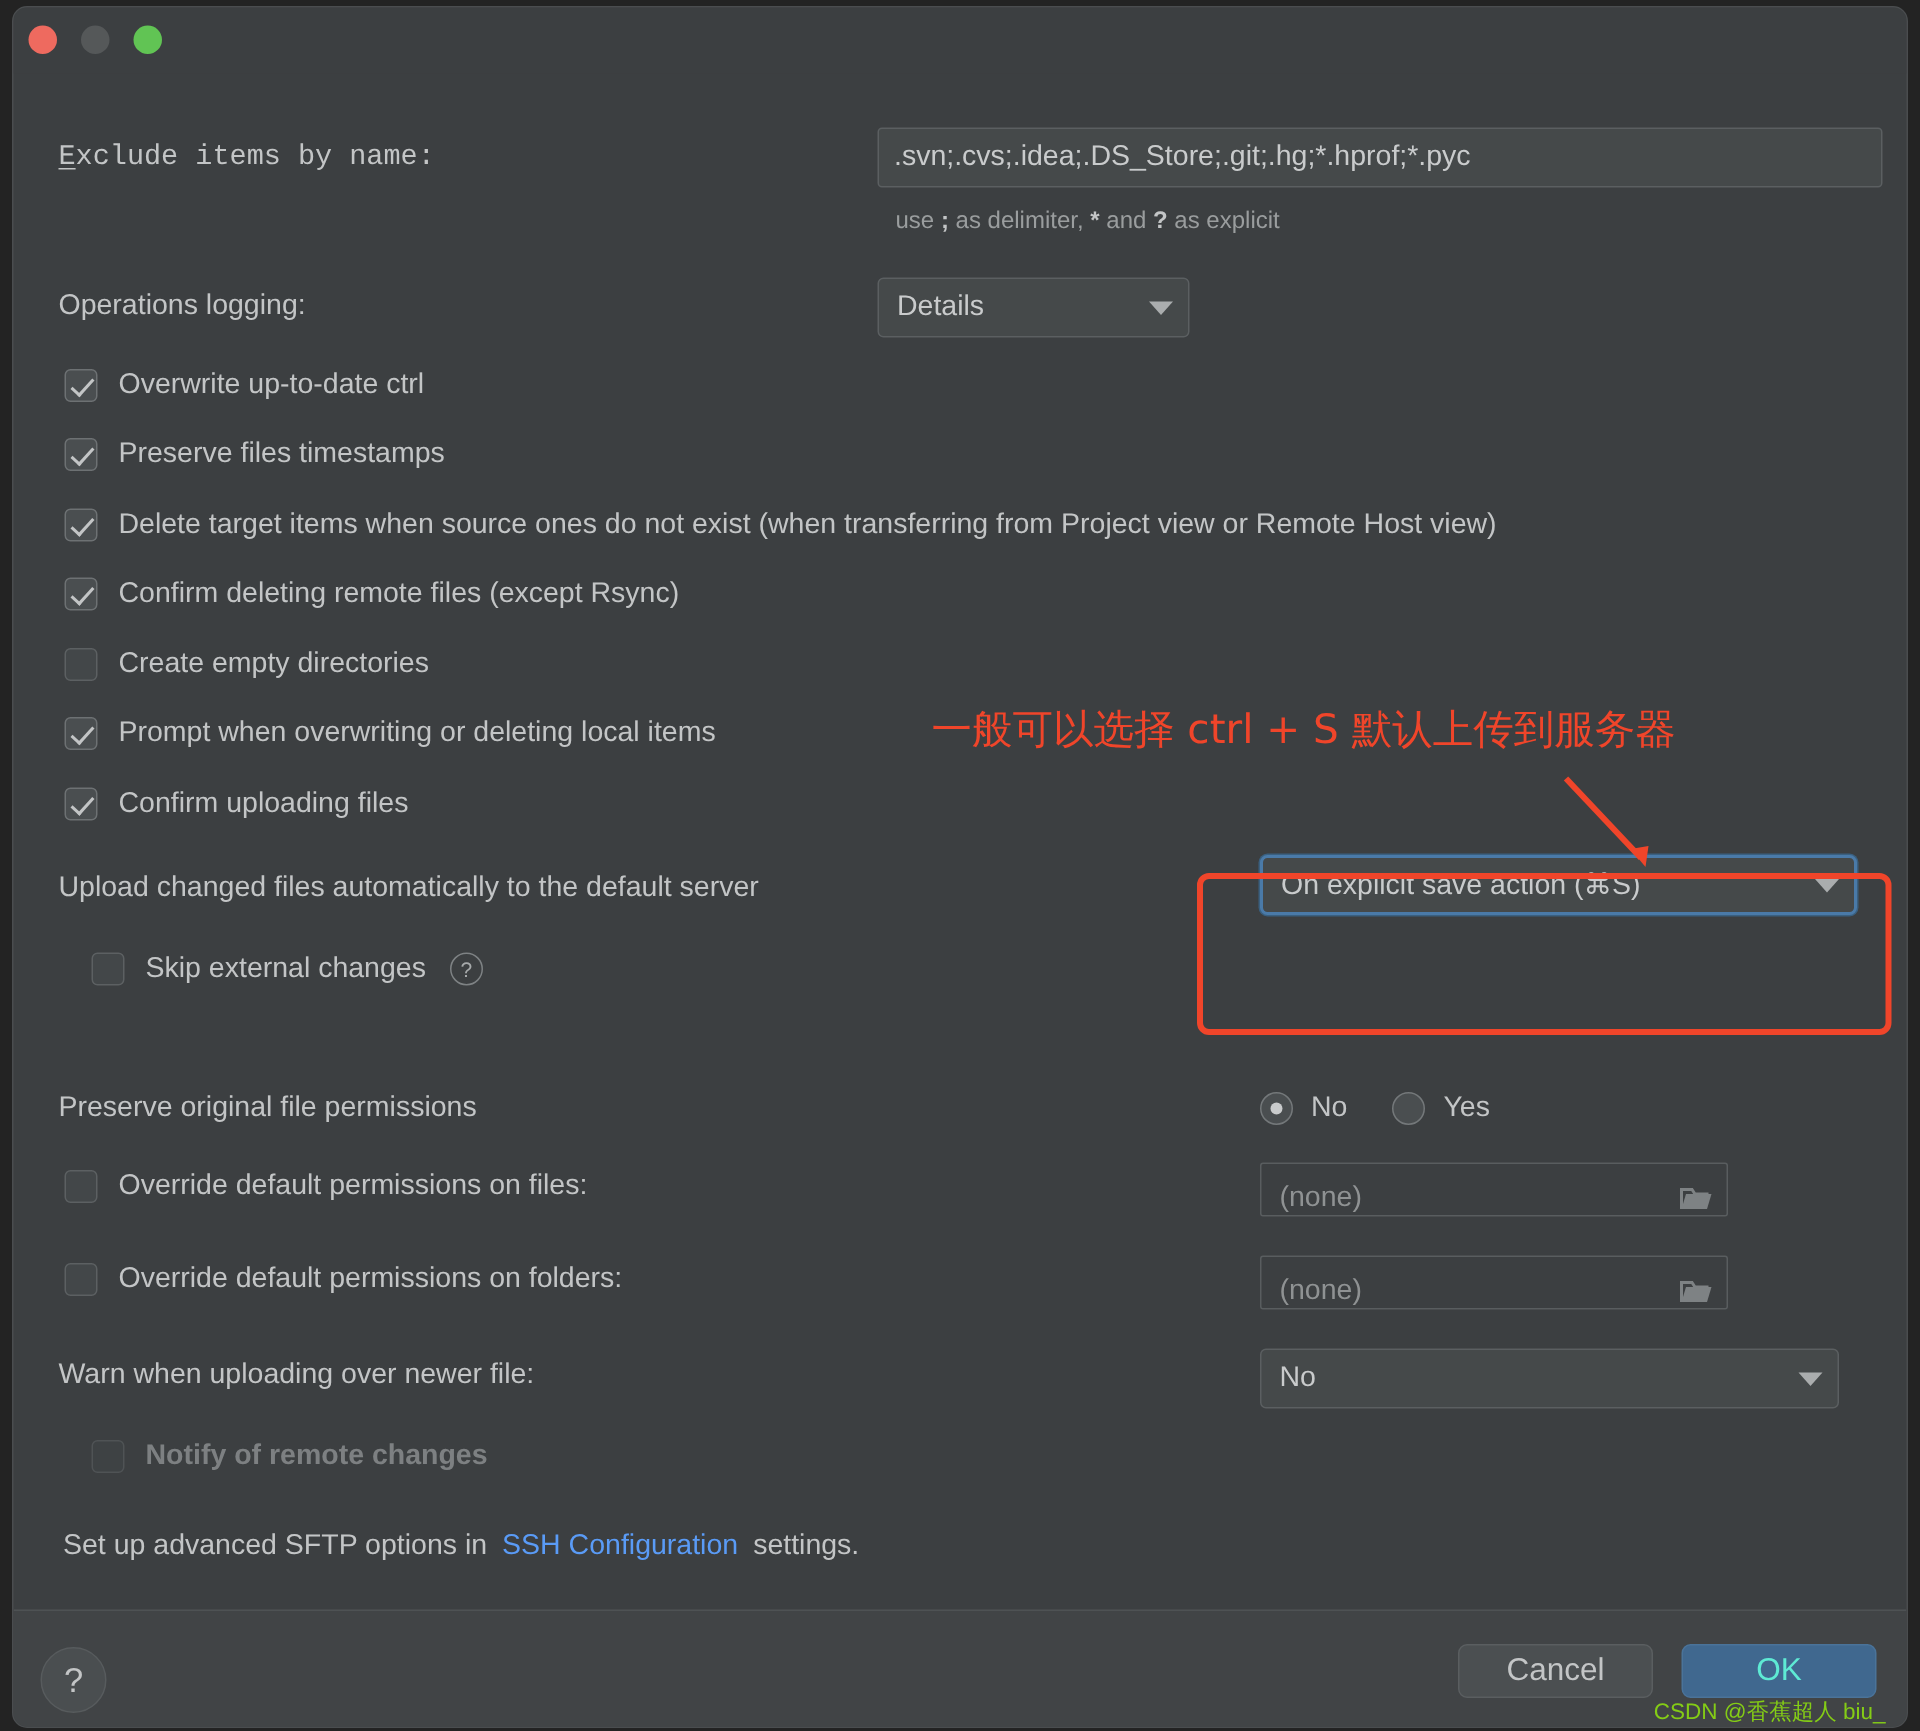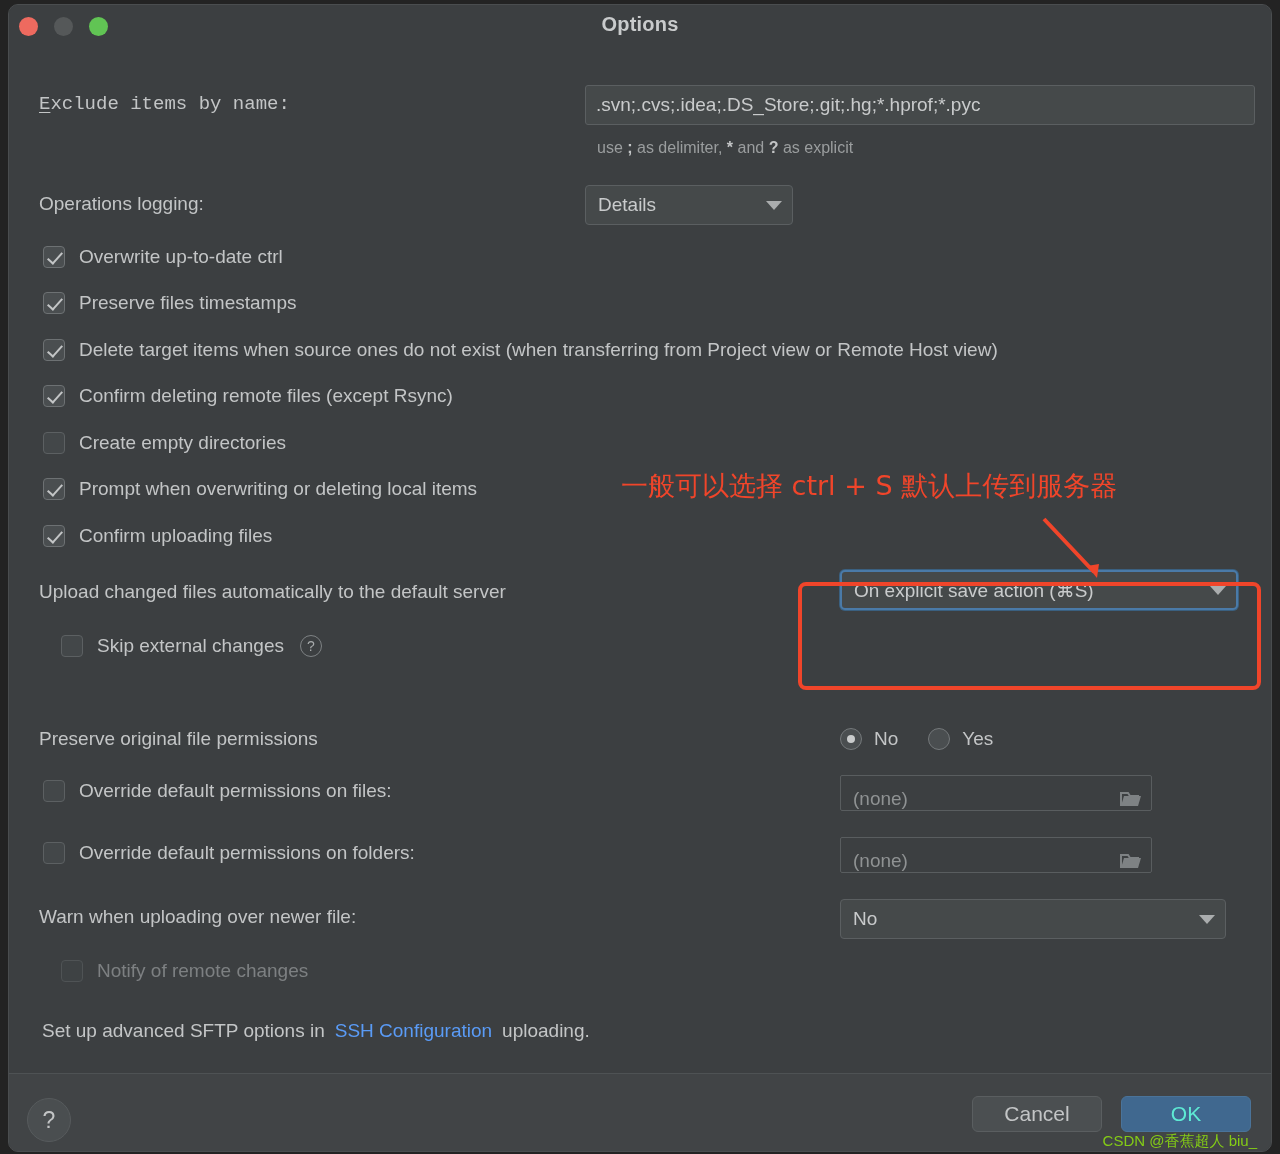--- a/index.html
+++ b/index.html
@@ -290,21 +290,20 @@
 <body>
 
 <div class="window">
 
   <div class="titlebar">
     <div class="traffic">
       <div class="light close"></div>
       <div class="light min"></div>
       <div class="light zoom"></div>
     </div>
-    <div class="window-title">Options</div>
   </div>
 
   <div class="content">
 
     <div class="row" style="left:30px; top:44px;font-family:Liberation Mono, monospace;">
       <span class="label"><u>E</u>xclude items by name:</span>
     </div>
     <div class="textfield" style="position:absolute; left:576px; top:36px; width:670px;">
       <span>.svn;.cvs;.idea;.DS_Store;.git;.hg;*.hprof;*.pyc</span>
     </div>
@@ -398,29 +397,29 @@
     </div>
 
     <div class="row" style="left:30px; top:857px;">
       <span class="label">Warn when uploading over newer file:</span>
     </div>
     <div class="combo" style="position:absolute; left:831px; top:850px; width:386px;">
       <span>No</span>
       <span class="caret"></span>
     </div>
 
-    <div class="row" style="left:52px; top:911px;">
+    <div class="row" style="left:52px; top:911px;font-weight:bold;">
       <span class="cb disabled"></span>
       <span class="cb-label dim">Notify of remote changes</span>
     </div>
 
     <div class="row" style="left:33px; top:971px;">
       <span class="label">Set up advanced SFTP options in</span>
       <span class="link" style="margin:0 10px;">SSH Configuration</span>
-      <span class="label">uploading.</span>
+      <span class="label">settings.</span>
     </div>
 
     <div class="anno-text">一般可以选择 ctrl + S 默认上传到服务器</div>
     <svg class="anno-arrow" viewBox="0 0 70 70">
       <line x1="5" y1="5" x2="55" y2="58" stroke="#f0452a" stroke-width="4"></line>
       <path d="M58 64 L48 52 L60 50 Z" fill="#f0452a"></path>
     </svg>
     <div class="anno-box"></div>
 
   </div>

